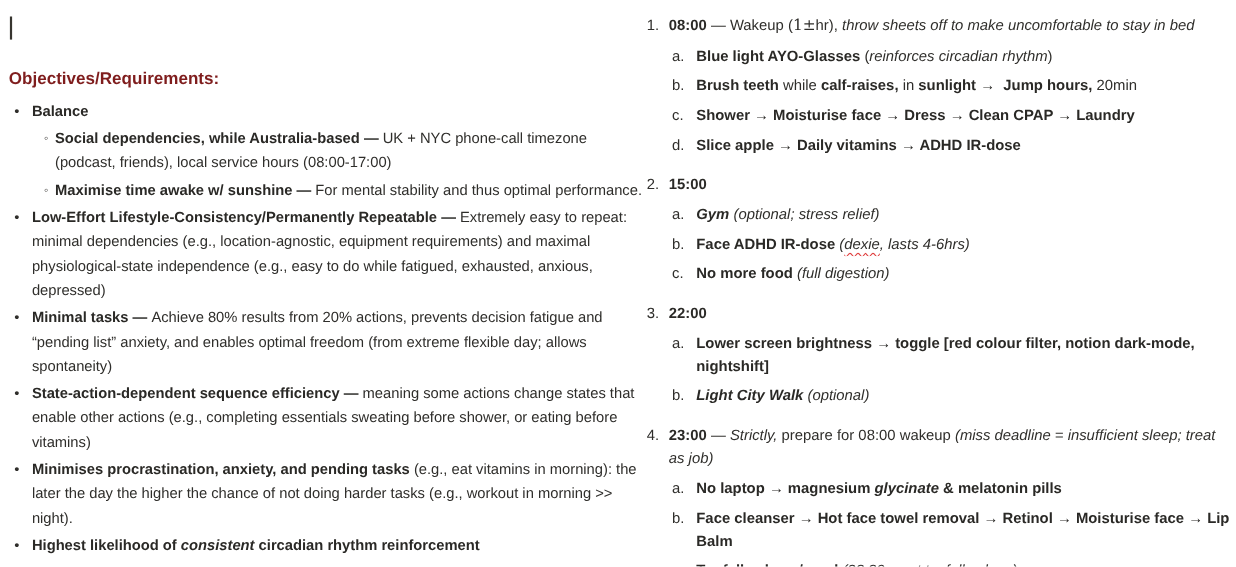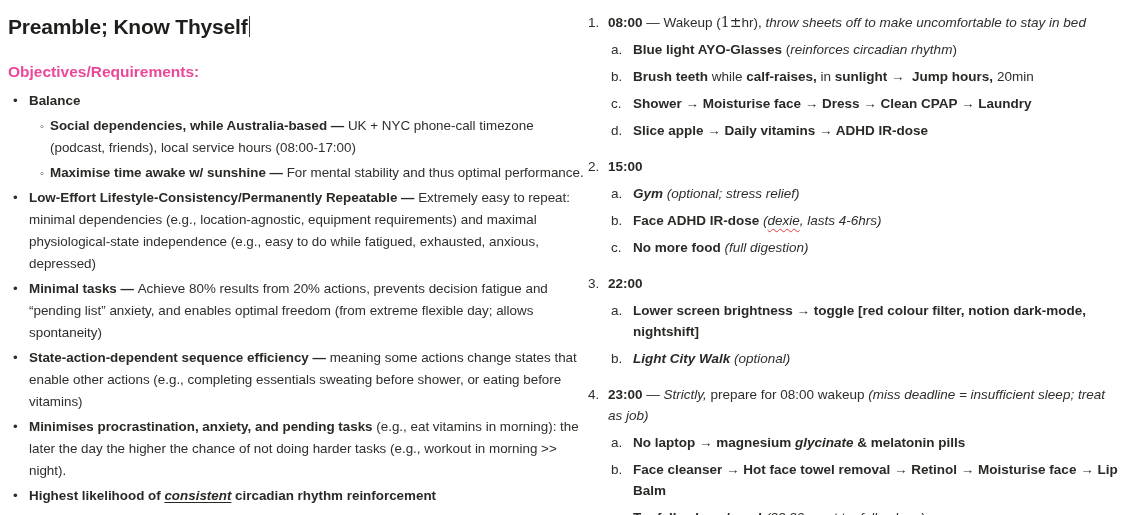--- a/index.html
+++ b/index.html
@@ -14,21 +14,21 @@
 
   h1.title{
     font-size:21px;font-weight:700;letter-spacing:-0.2px;
     margin:14px 0 0 0;color:#1f1e1c;line-height:26px;
   }
   .caret{
     display:inline-block;width:1.5px;height:21px;background:#37352f;
     vertical-align:-3px;margin-left:1px;
   }
   h3.section{
-    font-size:15.5px;font-weight:700;margin:22px 0 9px 0;color:#ec4899;line-height:19px;
+    font-size:15.5px;font-weight:700;margin:22px 0 9px 0;color:#7f1d1d;line-height:19px;
   }
 
   .li{display:flex;font-size:13.4px;line-height:22px;margin-top:3px;}
   .li .marker{flex:none;text-align:left;}
   .li.lv1{padding-left:5px;}
   .li.lv1 .marker{width:16px;font-size:13.4px;}
   .li.lv2{padding-left:32px;}
   .li.lv2 .marker{width:10px;font-size:11px;line-height:22px;}
   .li .content{flex:1;}
 
@@ -37,33 +37,33 @@
   .row{display:flex;font-size:13.5px;line-height:21px;}
   .row.num{padding-left:3px;}
   .row.num .marker{flex:none;width:20px;}
   .row.sub{padding-left:26px;margin-top:6px;}
   .row.sub .marker{flex:none;width:22px;}
   .row .content{flex:1;}
 
   .seg{white-space:pre-wrap;}
   .b{font-weight:600;color:#29282596;color:#2a2926;}
   .i{font-style:italic;}
-  .u{text-decoration:underline;text-underline-offset:2px;}
+  .u{text-underline-offset:2px;}
   .sq{text-decoration:underline;text-decoration-style:wavy;
       text-decoration-color:#e03e3e;text-decoration-thickness:1px;
       text-underline-offset:3px;}
   .serif{font-family:"DejaVu Serif",serif;font-size:14px;}
 </style>
 </head>
 <body>
 
 <div class="page">
 
   <div class="col-left">
-    <h1 class="title"><span>Preamble; Know Thyself</span><span class="caret"></span></h1>
+    <h1 class="title"><span class="caret"></span></h1>
     <h3 class="section">Objectives/Requirements:</h3>
     <div>
         <div class="li lv1">
           <span class="marker">•</span>
           <div class="content"><span class="seg b">Balance</span></div>
         </div>
         <div class="li lv2">
           <span class="marker">◦</span>
           <div class="content"><span class="seg b">Social dependencies, while Australia-based — </span><span class="seg">UK + NYC phone-call timezone (podcast, friends), local service hours (08:00-17:00)</span></div>
         </div>

